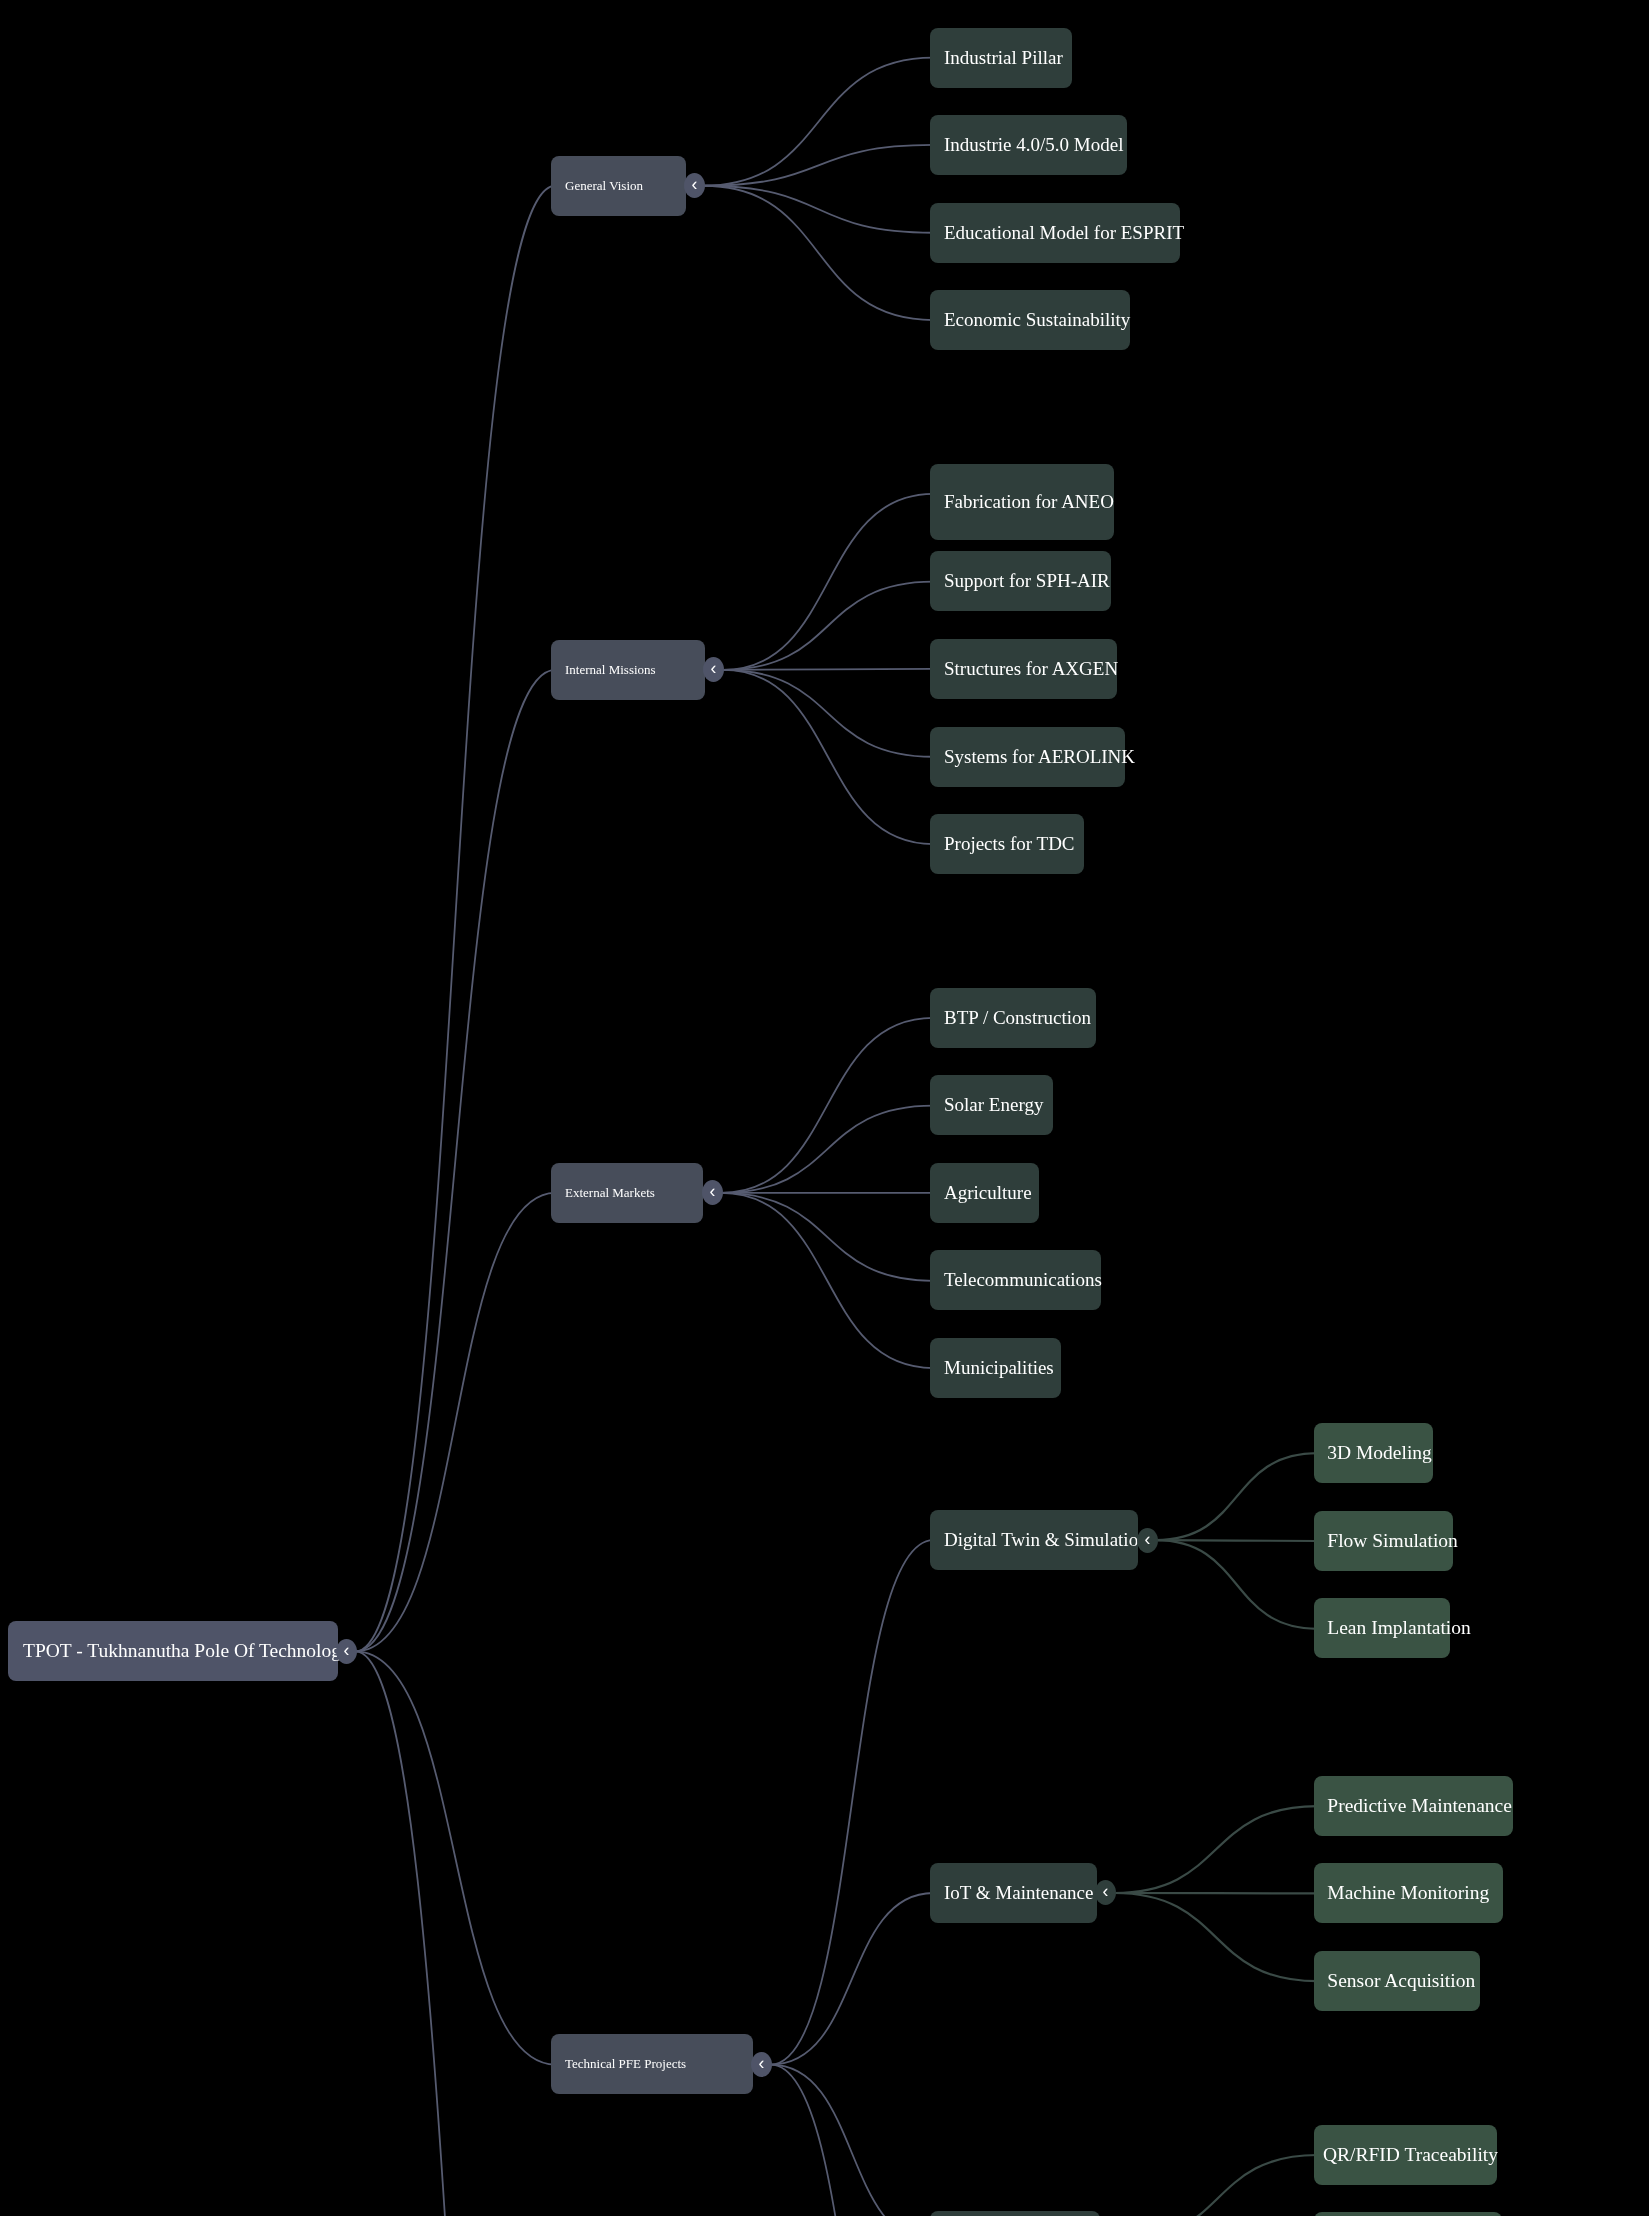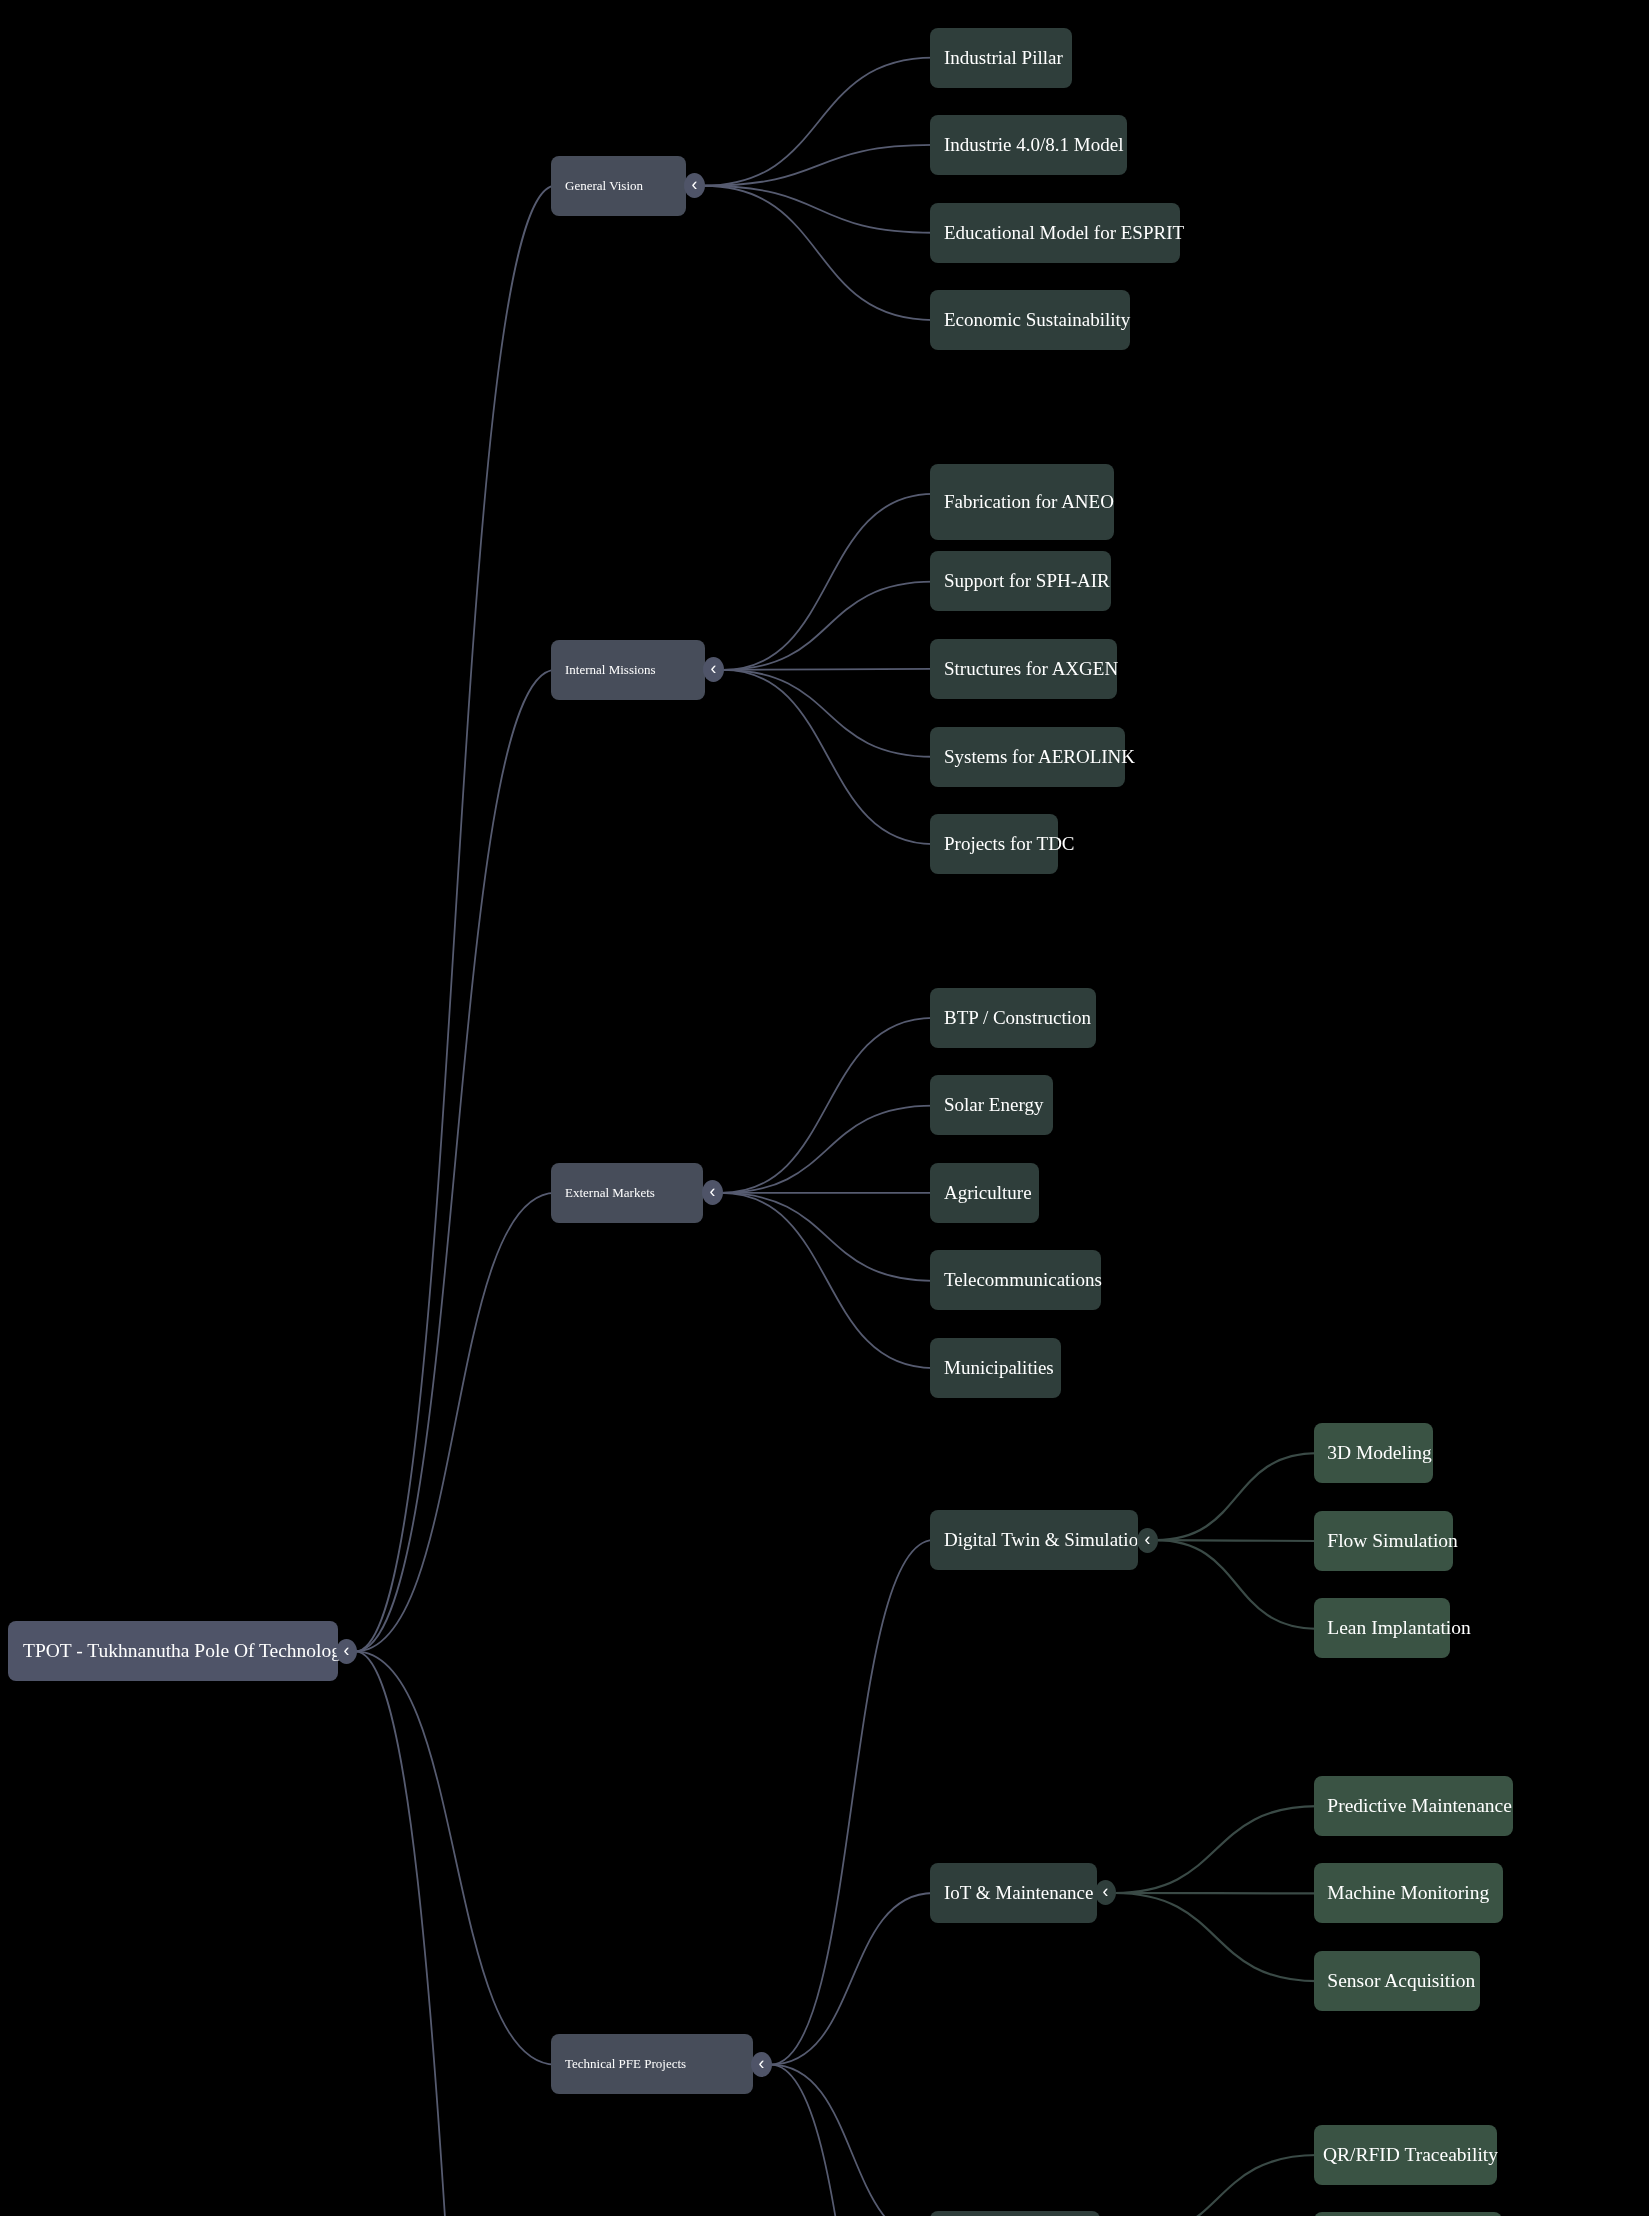--- a/index.html
+++ b/index.html
@@ -80,21 +80,21 @@
     <div class="node d1" style="left: 551px; top: 156px; width: 135px; height: 60px;">
       <span class="lbl">General Vision</span>
     </div>
     <div class="toggle tg-slate" style="left: 684px; top: 173px; width: 21px; height: 25px;">
       <span class="chev">‹</span>
     </div>
     <div class="node d2" style="left: 930px; top: 27.5px; width: 142px; height: 60px;">
       <span class="lbl">Industrial Pillar</span>
     </div>
     <div class="node d2" style="left: 930px; top: 115px; width: 197px; height: 60px;">
-      <span class="lbl">Industrie 4.0/8.1 Model</span>
+      <span class="lbl">Industrie 4.0/5.0 Model</span>
     </div>
     <div class="node d2" style="left: 930px; top: 203px; width: 250px; height: 60px;">
       <span class="lbl">Educational Model for ESPRIT</span>
     </div>
     <div class="node d2" style="left: 930px; top: 290px; width: 200px; height: 60px;">
       <span class="lbl">Economic Sustainability</span>
     </div>
     <div class="node d1" style="left: 551px; top: 640px; width: 154px; height: 60px;">
       <span class="lbl">Internal Missions</span>
     </div>
@@ -106,21 +106,21 @@
     </div>
     <div class="node d2" style="left: 930px; top: 551px; width: 181px; height: 60px;">
       <span class="lbl">Support for SPH-AIR</span>
     </div>
     <div class="node d2" style="left: 930px; top: 639px; width: 187px; height: 60px;">
       <span class="lbl">Structures for AXGEN</span>
     </div>
     <div class="node d2" style="left: 930px; top: 727px; width: 195px; height: 60px;">
       <span class="lbl">Systems for AEROLINK</span>
     </div>
-    <div class="node d2" style="left: 930px; top: 814px; width: 128px; height: 60px;">
+    <div class="node d2" style="left: 930px; top: 814px; width: 154px; height: 60px;">
       <span class="lbl">Projects for TDC</span>
     </div>
     <div class="node d1" style="left: 551px; top: 1163px; width: 152px; height: 60px;">
       <span class="lbl">External Markets</span>
     </div>
     <div class="toggle tg-slate" style="left: 702px; top: 1180px; width: 21px; height: 25px;">
       <span class="chev">‹</span>
     </div>
     <div class="node d2" style="left: 930px; top: 988px; width: 166px; height: 60px;">
       <span class="lbl">BTP / Construction</span>

